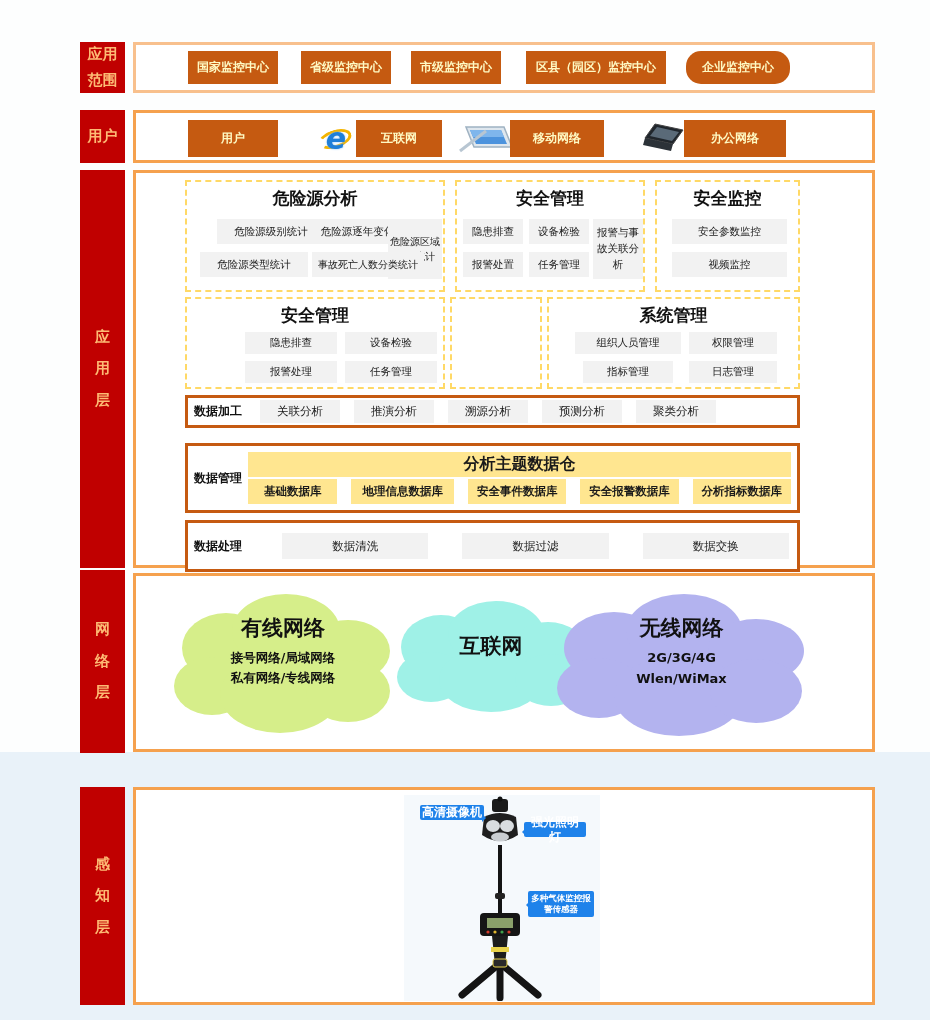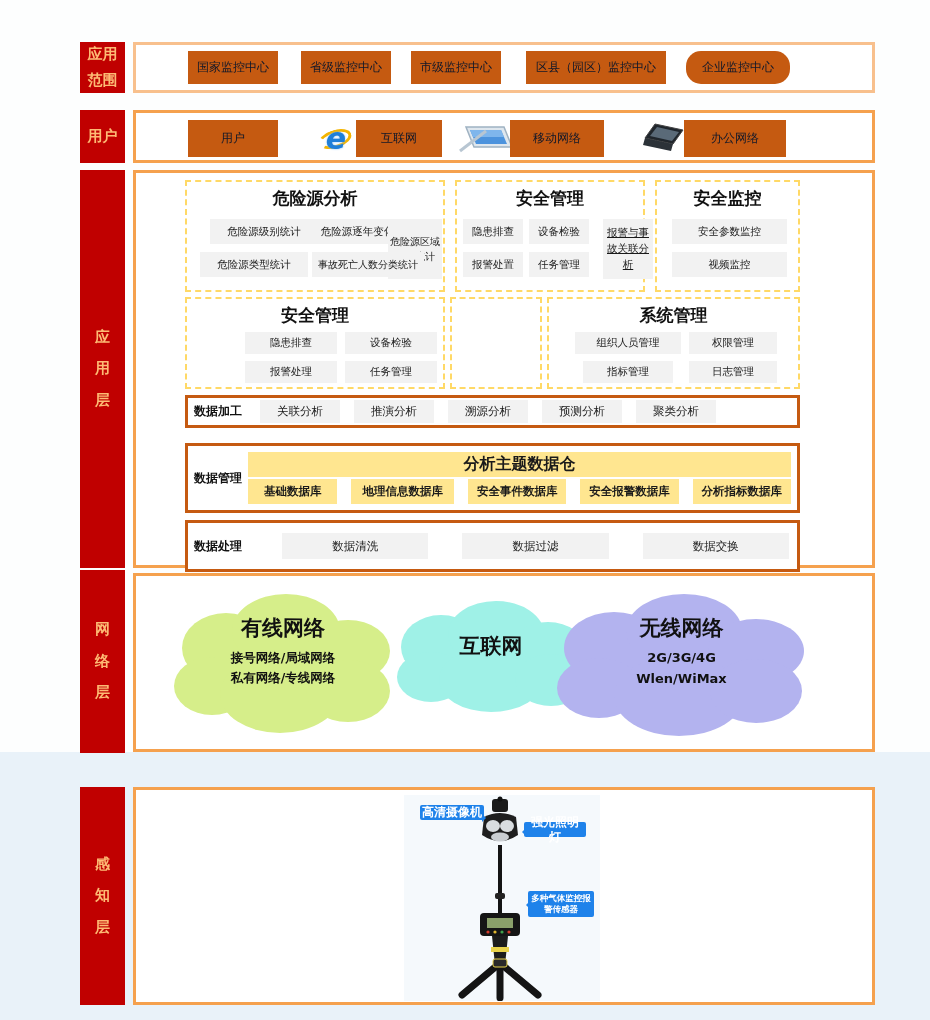--- a/index.html
+++ b/index.html
@@ -16,21 +16,21 @@
 
   
   .cont { position:absolute; left:133px; width:742px; background:#fff; }
 
   .c1 { top:42px;  height:51px;  border:3px solid #f8c08d; }
   .c2 { top:110px; height:53px;  border:3px solid #f5a14e; }
   .c3 { top:170px; height:398px; border:3px solid #f5a14e; }
   .c4 { top:573px; height:179px; border:3px solid #f5a14e; }
   .c5 { top:787px; height:218px; border:3px solid #f5a14e; }
 
-  .obtn { position:absolute; background:#c55a11; color:#0f172a; font-size:12px; font-weight:normal;
+  .obtn { position:absolute; background:#c55a11; color:#fef9c3; font-size:12px; font-weight:bold;
           display:flex; align-items:center; justify-content:center; text-align:center; line-height:1.2; }
 
   
   .icon-box { position:absolute; display:flex; align-items:center; justify-content:center; background:#fff; }
   .ie-e { font-size:30px; font-weight:bold; font-style:italic; color:#1f7fd8;
           text-shadow:0 0 2px #7db9ef; position:relative; }
   .ie-ring { position:absolute; width:34px; height:18px; border:3px solid #f4b400; border-radius:50%;
              transform:rotate(-18deg); border-left-color:transparent; top:12px; left:2px; }
 
   
@@ -120,32 +120,32 @@
         <polygon points="2,18 30,24 28,31 0,25" fill="#2c3238"></polygon>
       </svg>
     </div>
     <div class="obtn" style="left:548px;top:7px;width:102px;height:37px;">办公网络</div>
   </div>
 
   <div class="cont c3">
 
     <div class="dbox" style="left:49px;top:7px;width:260px;height:112px;">
       <div class="title">危险源分析</div>
-      <div class="cell" style="left:23px;top:37px;width:108px;height:25px;text-align:right;">危险源级别统计</div>
+      <div class="cell" style="left:30px;top:37px;width:108px;height:25px;text-align:right;">危险源级别统计</div>
       <div class="cell" style="left:125px;top:37px;width:112px;height:25px;">危险源逐年变化趋势</div>
       <div class="cell" style="left:201px;top:37px;width:54px;height:60px;font-size:10px;">危险源区域分布统计</div>
       <div class="cell" style="left:13px;top:70px;width:108px;height:25px;">危险源类型统计</div>
       <div class="cell" style="left:125px;top:70px;width:112px;height:25px;font-size:10px;">事故死亡人数分类统计</div>
     </div>
 
     <div class="dbox" style="left:319px;top:7px;width:190px;height:112px;">
       <div class="title">安全管理</div>
       <div class="cell" style="left:6px;top:37px;width:60px;height:25px;">隐患排查</div>
       <div class="cell" style="left:72px;top:37px;width:60px;height:25px;">设备检验</div>
-      <div class="cell" style="left:146px;top:37px;width:50px;height:60px;text-decoration:underline;">报警与事故关联分析</div>
+      <div class="cell" style="left:136px;top:37px;width:50px;height:60px;">报警与事故关联分析</div>
       <div class="cell" style="left:6px;top:70px;width:60px;height:25px;">报警处置</div>
       <div class="cell" style="left:72px;top:70px;width:60px;height:25px;">任务管理</div>
     </div>
 
     <div class="dbox" style="left:519px;top:7px;width:145px;height:112px;">
       <div class="title">安全监控</div>
       <div class="cell" style="left:15px;top:37px;width:115px;height:25px;">安全参数监控</div>
       <div class="cell" style="left:15px;top:70px;width:115px;height:25px;">视频监控</div>
     </div>
 

